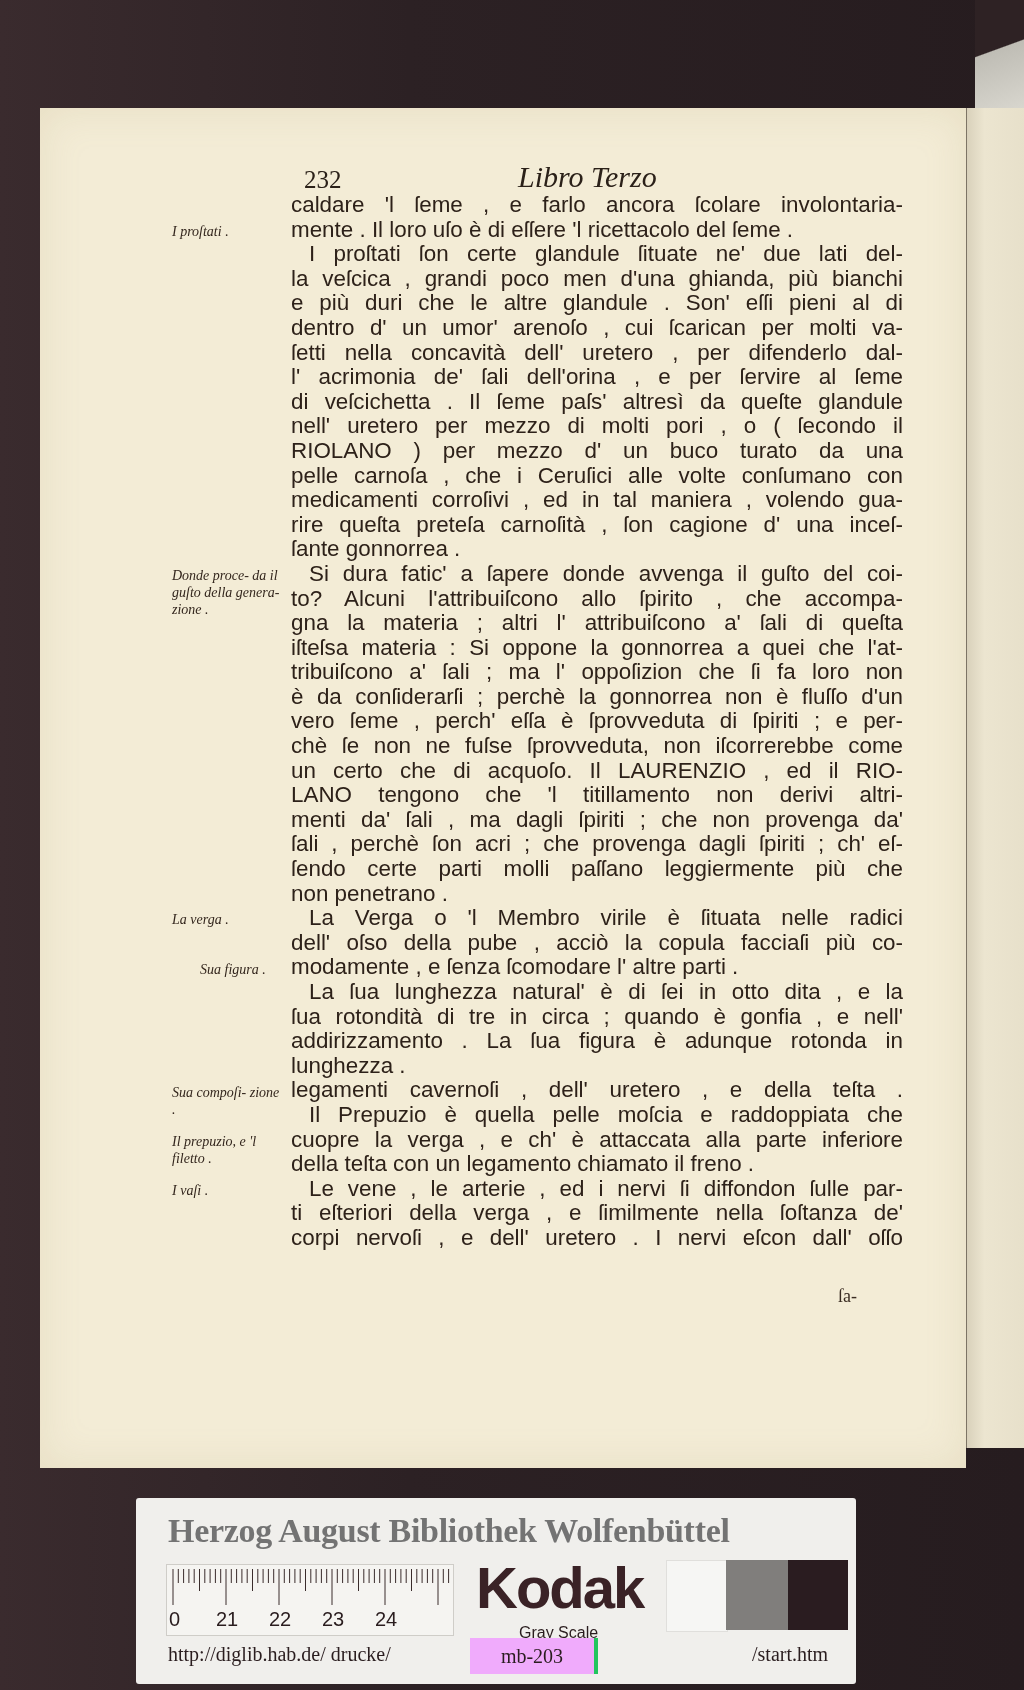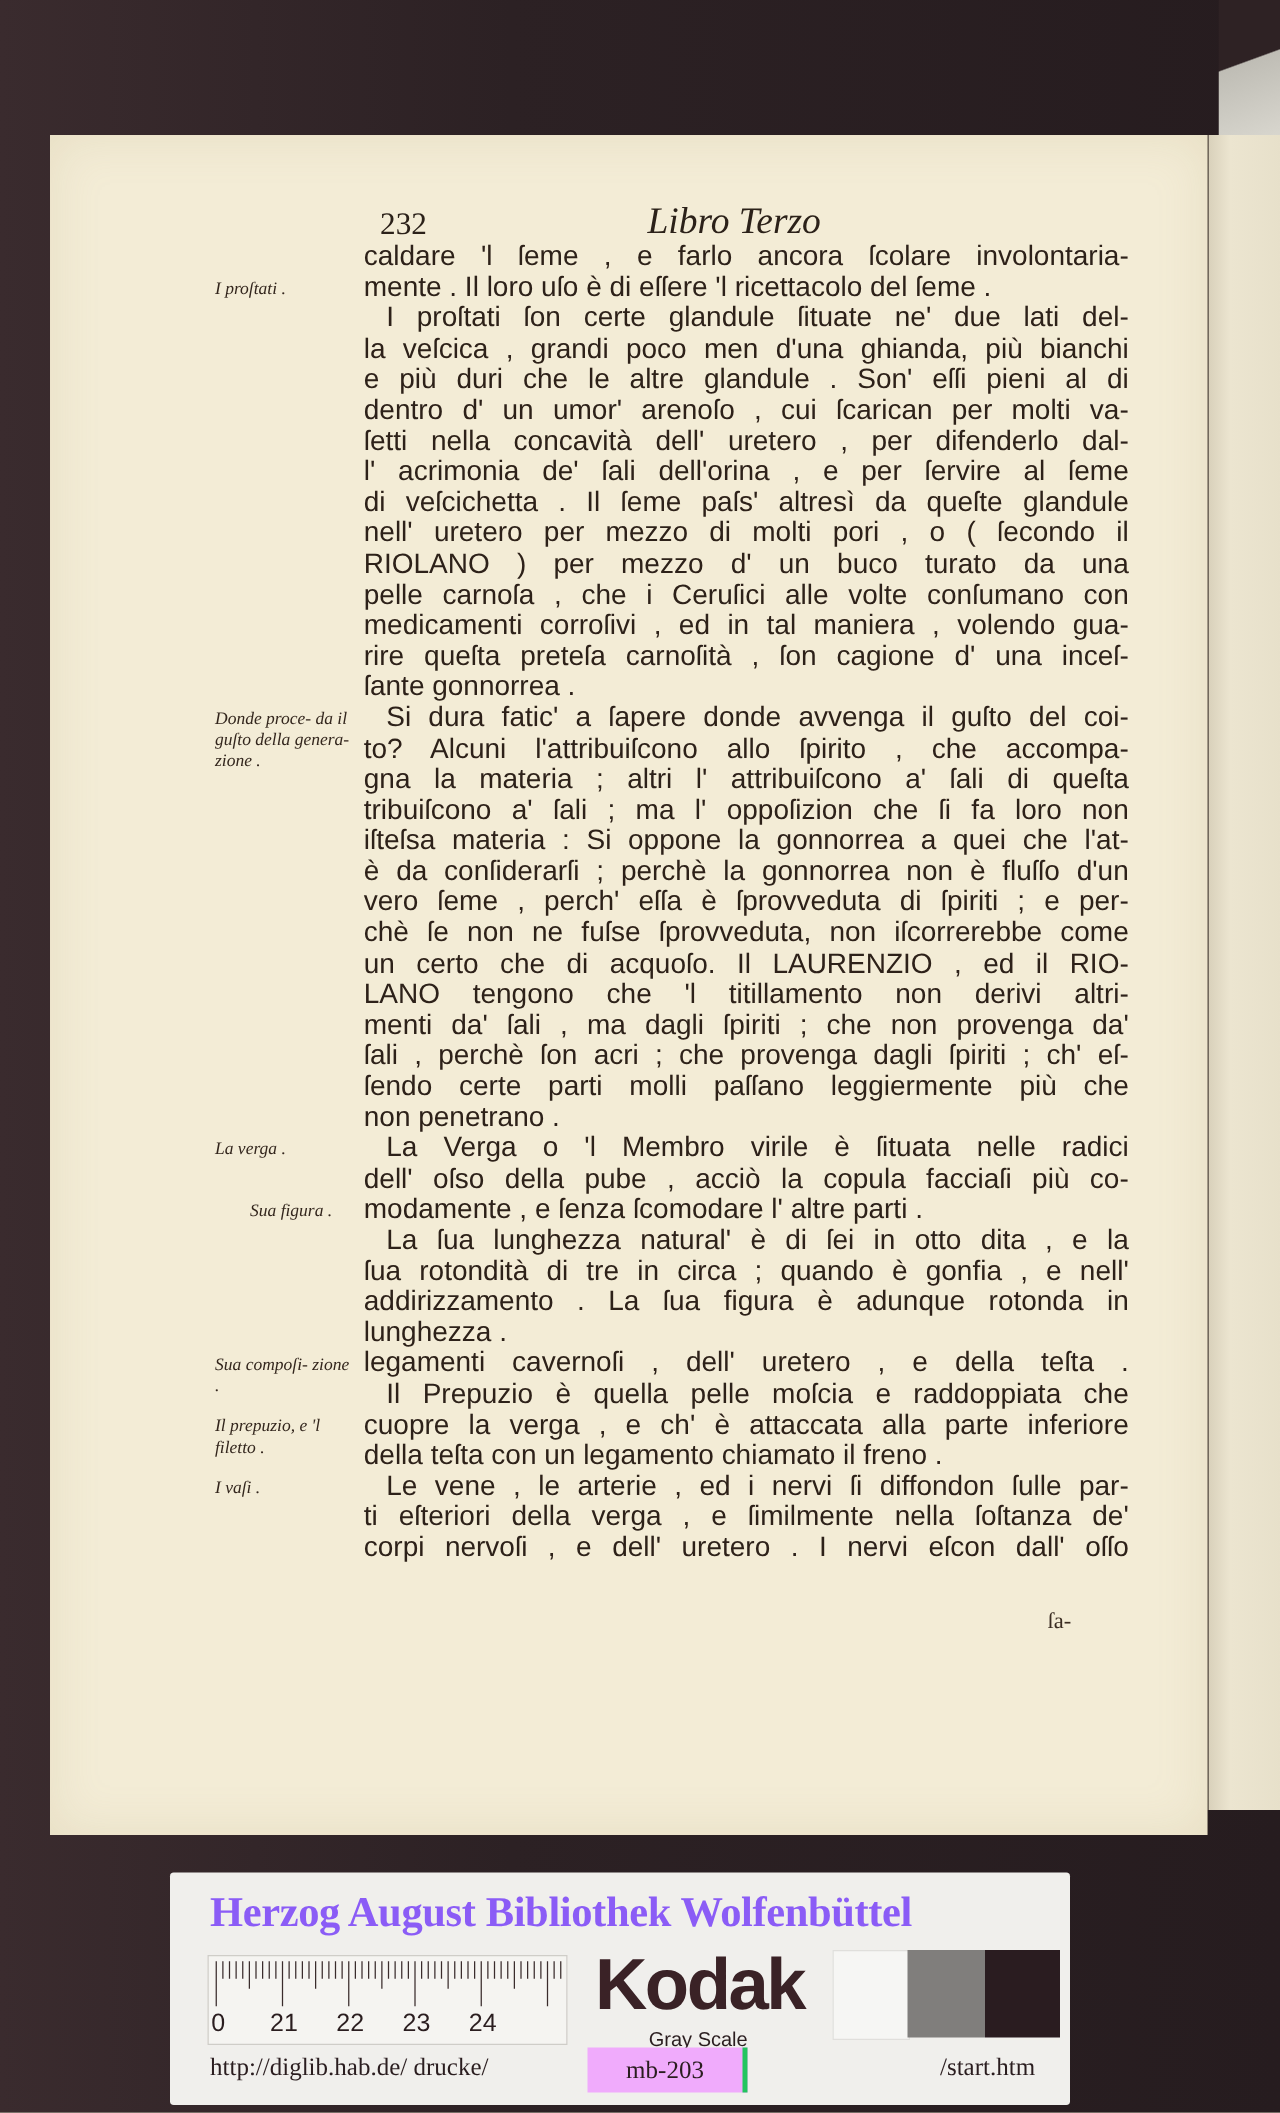--- a/index.html
+++ b/index.html
@@ -52,21 +52,21 @@
     position:absolute; left:172px; width:112px;
     font-family:"Liberation Serif", serif; font-style:italic; font-size:14px; line-height:17px;
     color:#33261d;
   }
   .card {
     position:absolute; left:136px; top:1498px; width:720px; height:186px;
     background:#f0efec; border-radius:3px;
   }
   .card-title {
     position:absolute; left:32px; top:14px;
-    font-family:"Liberation Serif", serif; font-weight:bold; font-size:34px; color:#8b5cf6;
+    font-family:"Liberation Serif", serif; font-weight:bold; font-size:34px; color:#737373;
     letter-spacing:-0.3px; white-space:nowrap;
   }
   .ruler {
     position:absolute; left:30px; top:66px; width:286px; height:70px;
     border:1px solid #cfcdc8; background:#f5f4f1;
   }
   .ruler-ticks { position:absolute; left:0; top:2px; width:286px; height:40px; }
   .ruler-labels { position:absolute; left:0; bottom:4px; width:286px; height:24px;
     font-family:"Liberation Sans", sans-serif; font-size:20px; color:#2a1d1f; }
   .ruler-labels span { position:absolute; bottom:0; }
@@ -122,22 +122,22 @@
     <span class="line">di veſcichetta . Il ſeme paſs' altresì da queſte glandule</span>
     <span class="line">nell' uretero per mezzo di molti pori , o ( ſecondo il</span>
     <span class="line">RIOLANO ) per mezzo d' un buco turato da una</span>
     <span class="line">pelle carnoſa , che i Ceruſici alle volte conſumano con</span>
     <span class="line">medicamenti corroſivi , ed in tal maniera , volendo gua-</span>
     <span class="line">rire queſta preteſa carnoſità , ſon cagione d' una inceſ-</span>
     <span class="line last">ſante gonnorrea .</span>
     <span class="line indent">Si dura fatic' a ſapere donde avvenga il guſto del coi-</span>
     <span class="line">to? Alcuni l'attribuiſcono allo ſpirito , che accompa-</span>
     <span class="line">gna la materia ; altri l' attribuiſcono a' ſali di queſta</span>
+    <span class="line">iſteſsa materia : Si oppone la gonnorrea a quei che l'at-</span>
     <span class="line">tribuiſcono a' ſali ; ma l' oppoſizion che ſi fa loro non</span>
-    <span class="line">iſteſsa materia : Si oppone la gonnorrea a quei che l'at-</span>
     <span class="line">è da conſiderarſi ; perchè la gonnorrea non è fluſſo d'un</span>
     <span class="line">vero ſeme , perch' eſſa è ſprovveduta di ſpiriti ; e per-</span>
     <span class="line">chè ſe non ne fuſse ſprovveduta, non iſcorrerebbe come</span>
     <span class="line">un certo che di acquoſo. Il LAURENZIO , ed il RIO-</span>
     <span class="line">LANO tengono che 'l titillamento non derivi altri-</span>
     <span class="line">menti da' ſali , ma dagli ſpiriti ; che non provenga da'</span>
     <span class="line">ſali , perchè ſon acri ; che provenga dagli ſpiriti ; ch' eſ-</span>
     <span class="line">ſendo certe parti molli paſſano leggiermente più che</span>
     <span class="line last">non penetrano .</span>
     <span class="line indent">La Verga o 'l Membro virile è ſituata nelle radici</span>

